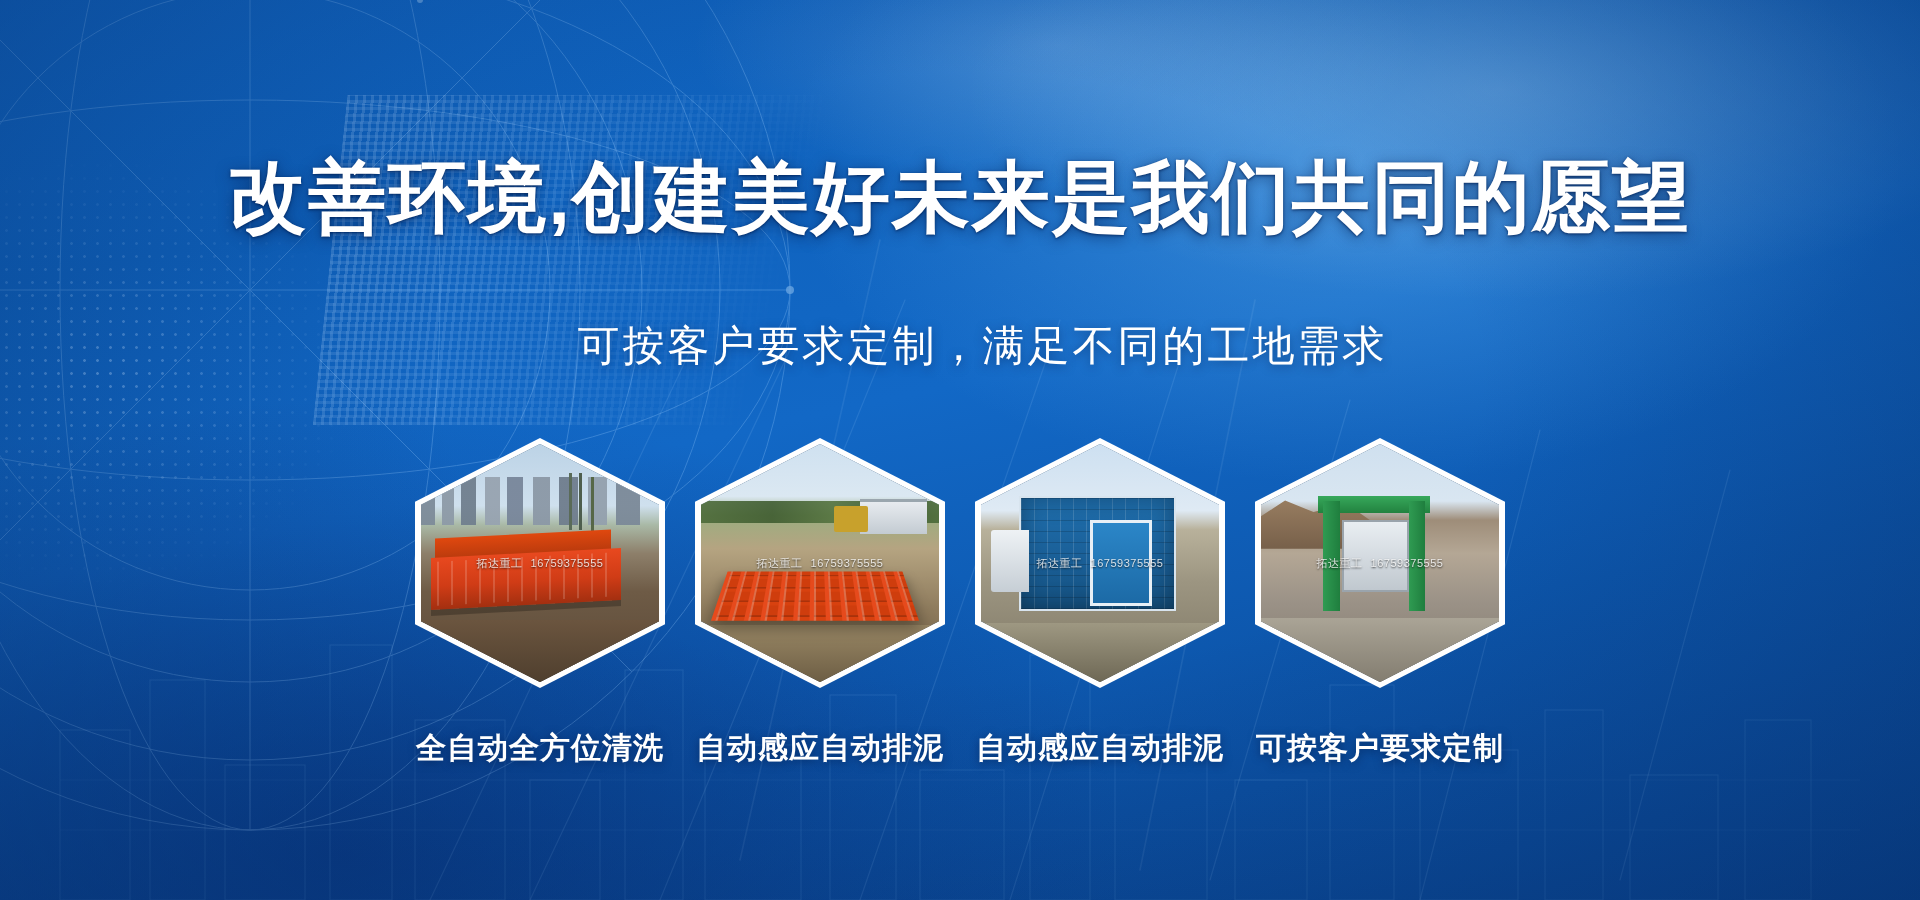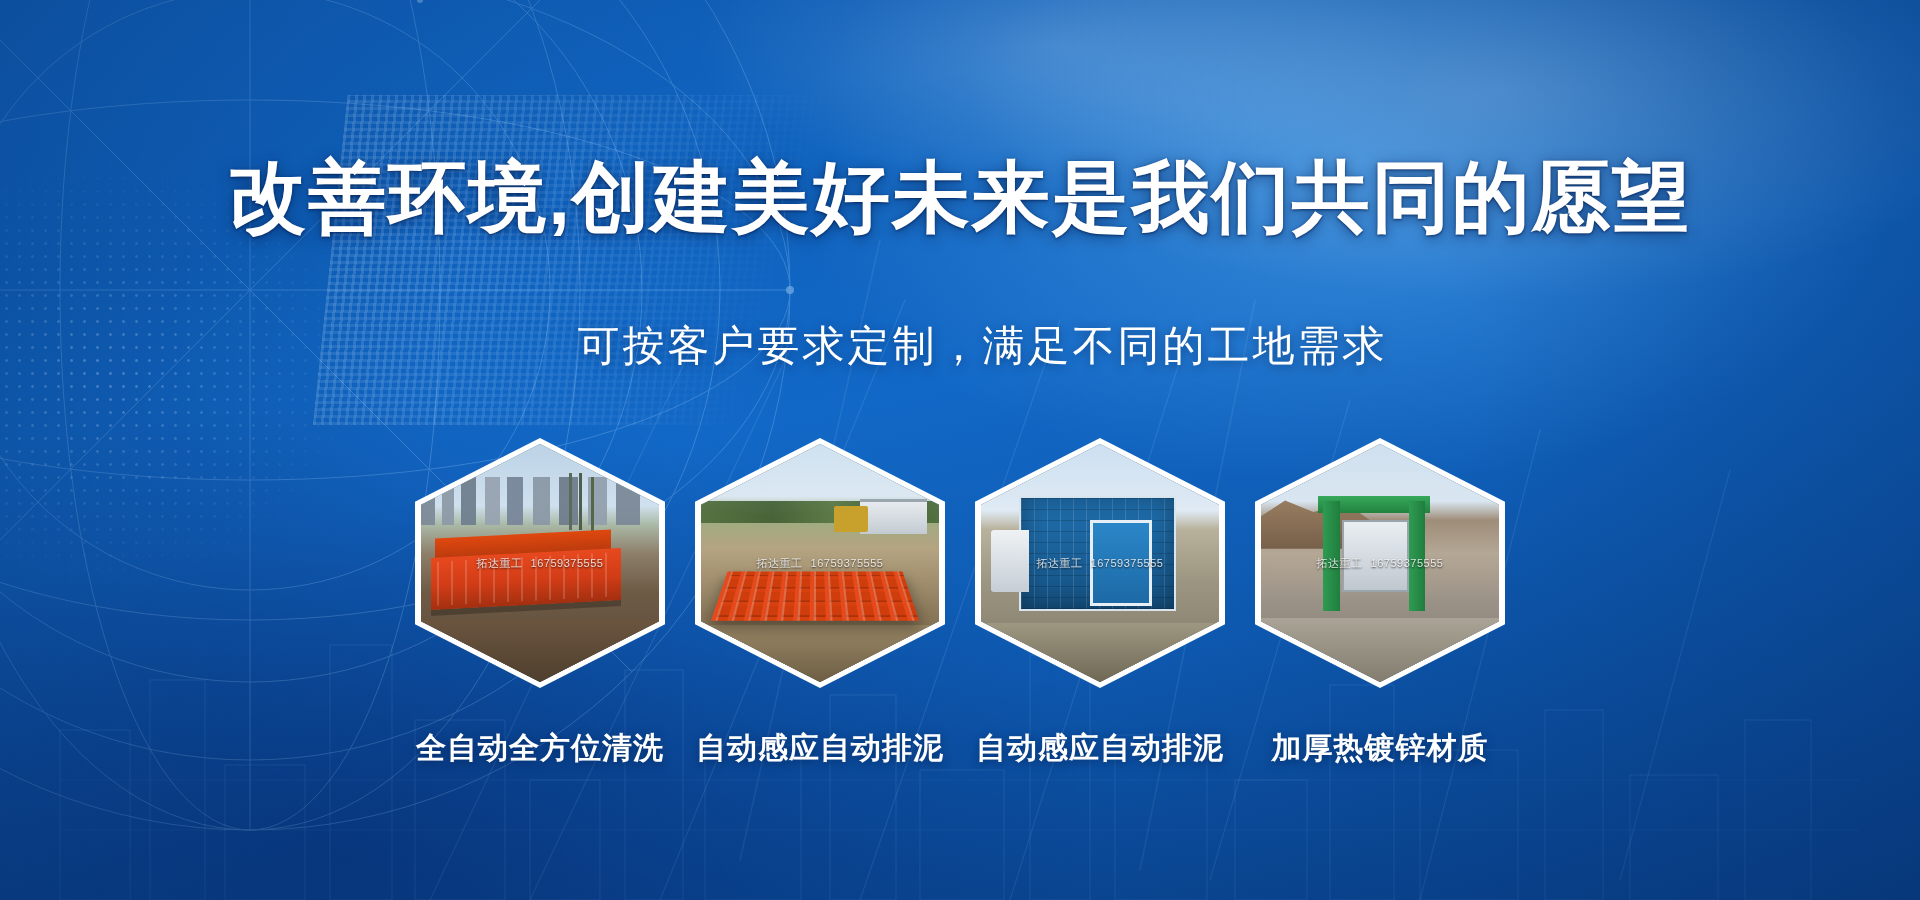--- a/index.html
+++ b/index.html
@@ -467,17 +467,17 @@
             <div class="gantry-top"></div>
               <div class="gantry-l"></div>
             <div class="gantry-r"></div>
               <div class="panel"></div>
           </div>
           <div class="wm">
             <span class="wm-brand">拓达重工</span><span>16759375555</span>
           </div>
         </div>
       </div>
-      <div class="caption">加厚热镀锌材质</div>
+      <div class="caption">可按客户要求定制</div>
     </div>
 
   </div>
 </div>
 
 </body></html>

